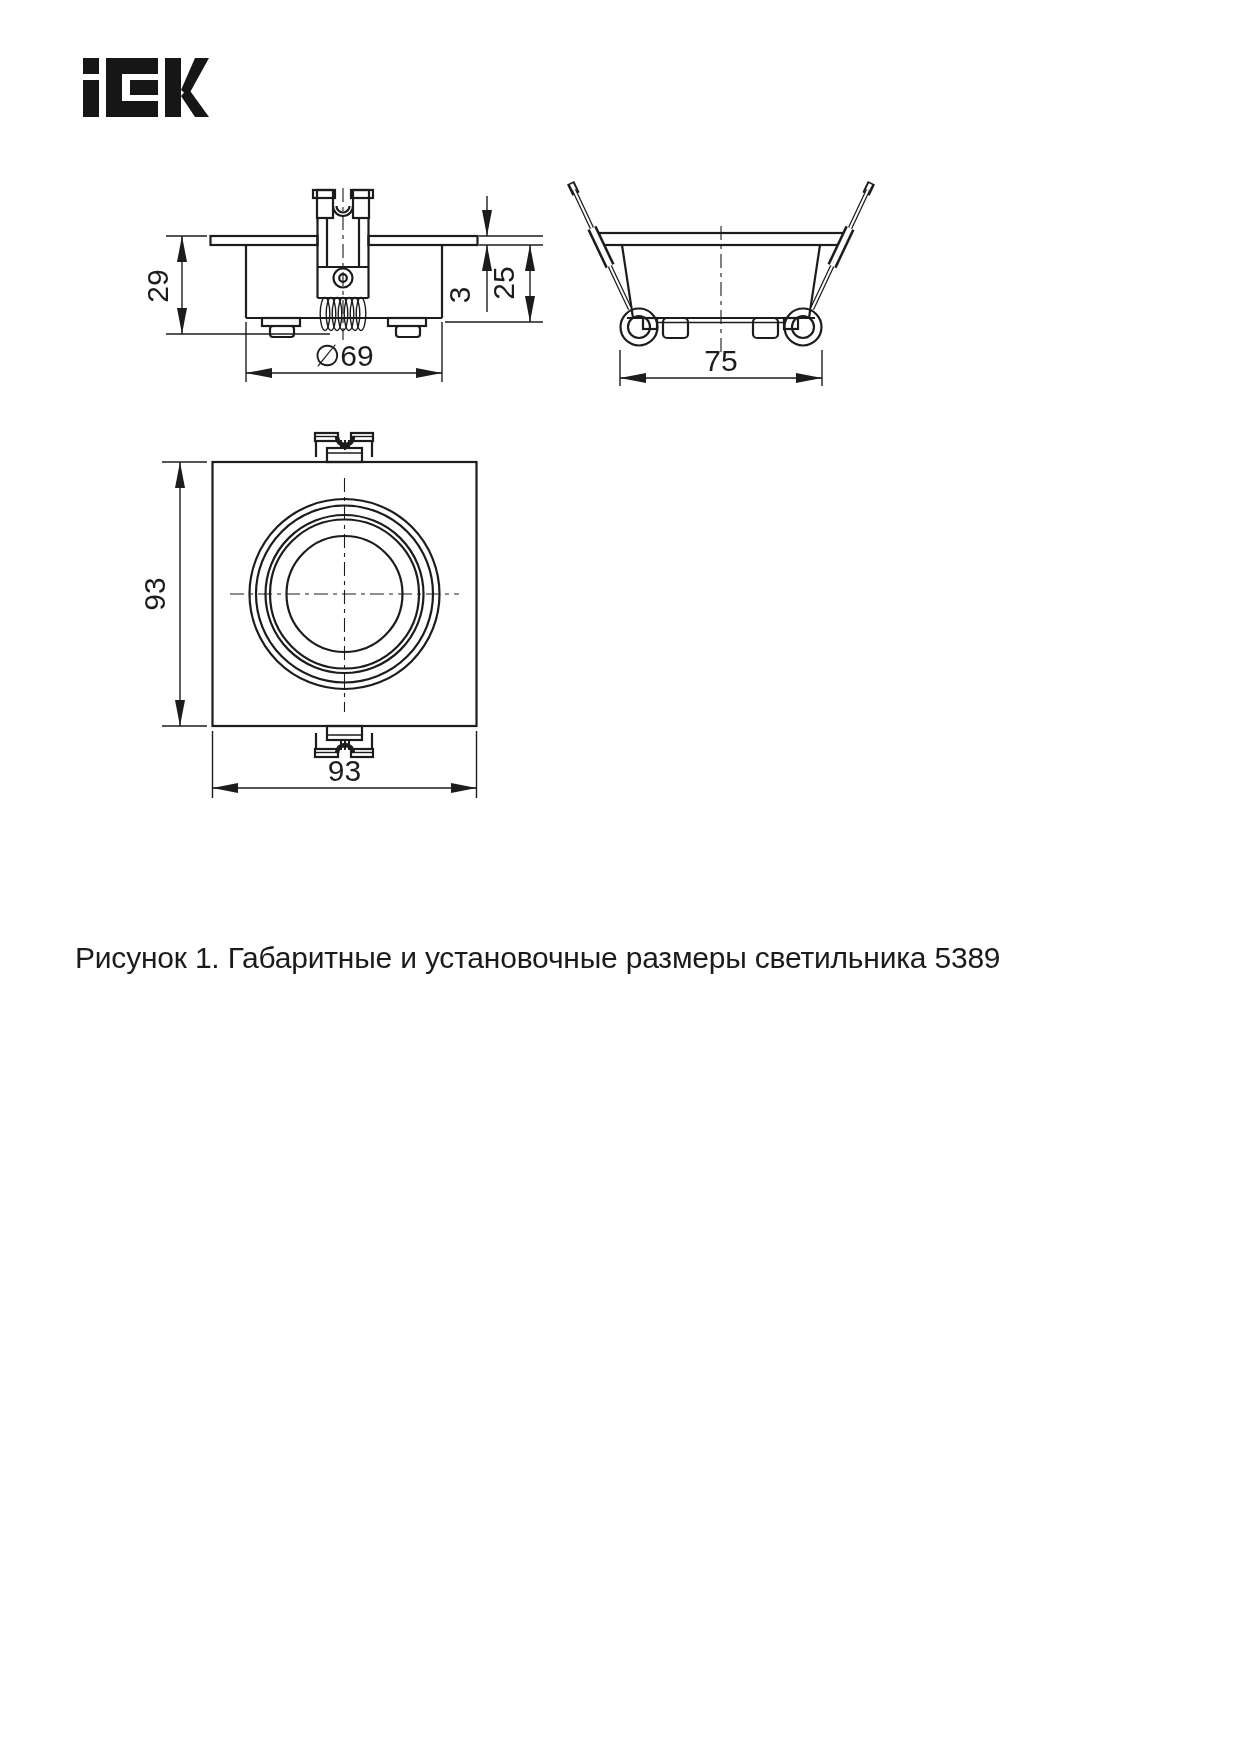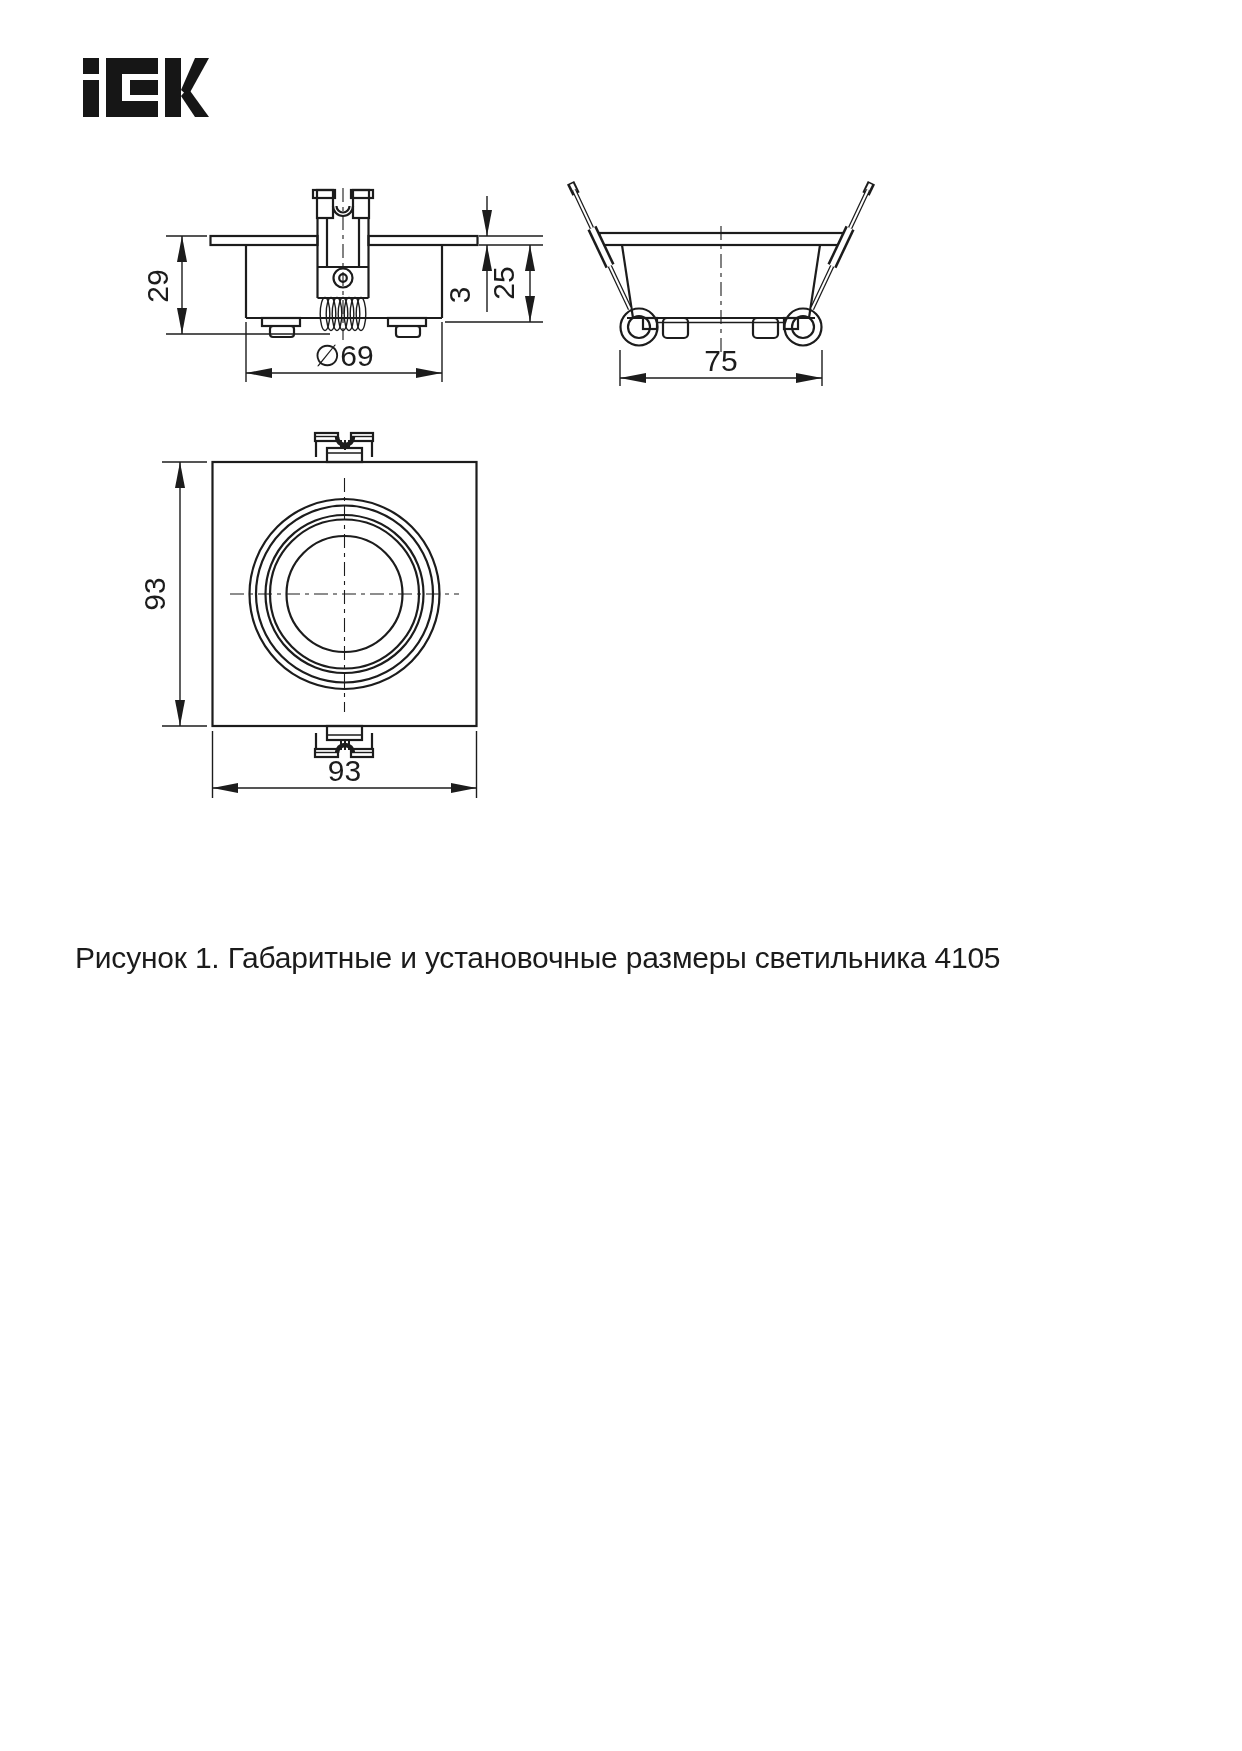--- a/index.html
+++ b/index.html
@@ -220,15 +220,15 @@
     <g>
       <line class="thin" x1="212.5" y1="731" x2="212.5" y2="798"></line>
       <line class="thin" x1="476.5" y1="731" x2="476.5" y2="798"></line>
       <line class="thin" x1="212.5" y1="788" x2="476.5" y2="788"></line>
       <polygon class="arr" points="212.5,788 238,783 238,793"></polygon>
       <polygon class="arr" points="476.5,788 451,783 451,793"></polygon>
       <text x="344.5" y="781" text-anchor="middle">93</text>
     </g>
   </svg>
 
-  <div class="caption">Рисунок 1. Габаритные и установочные размеры светильника 4105</div>
+  <div class="caption">Рисунок 1. Габаритные и установочные размеры светильника 5389</div>
 
 </div>
 
 </body></html>

